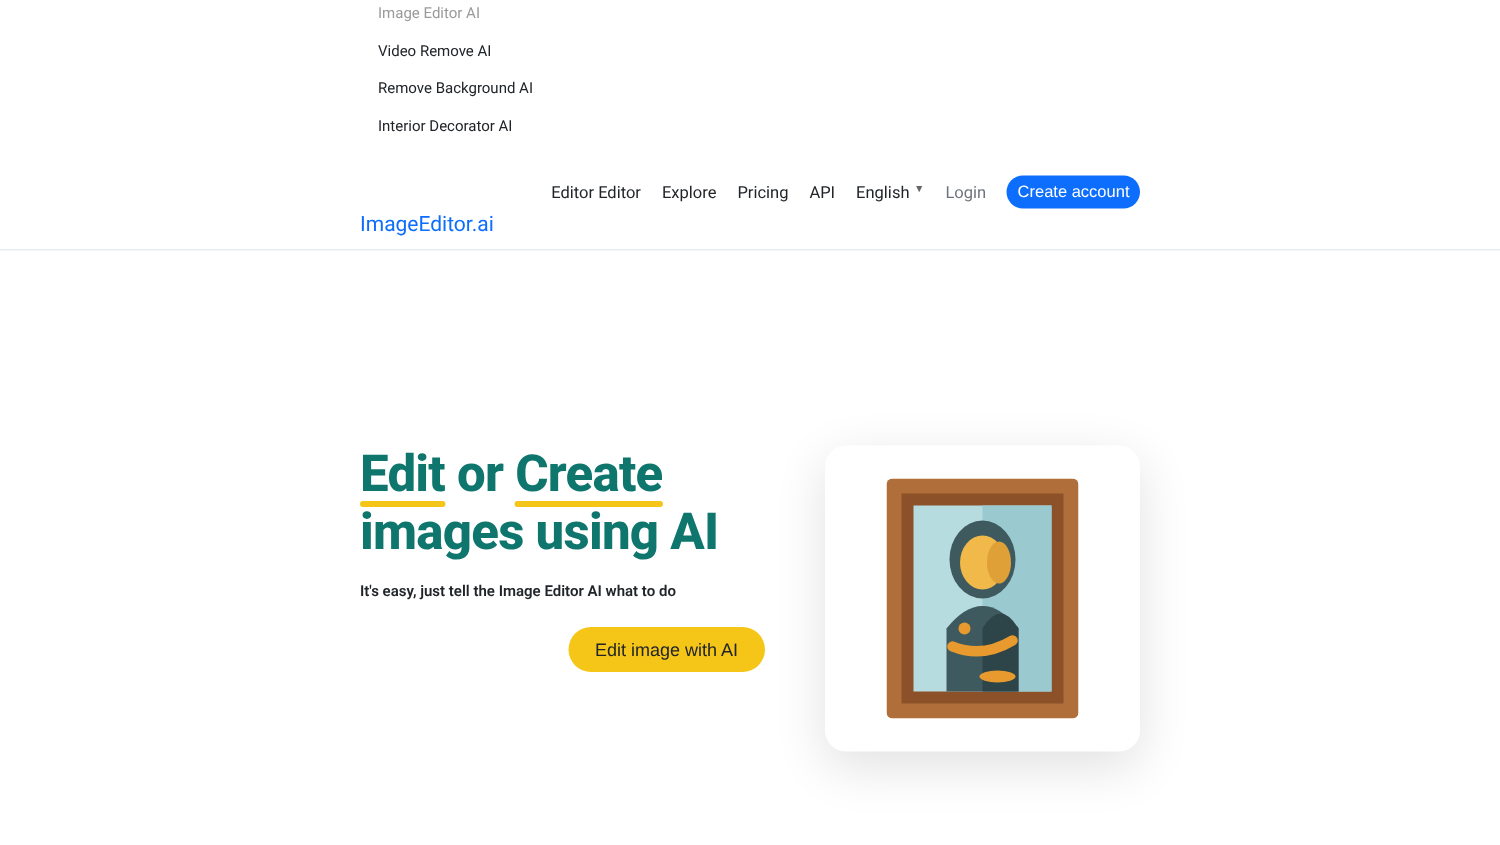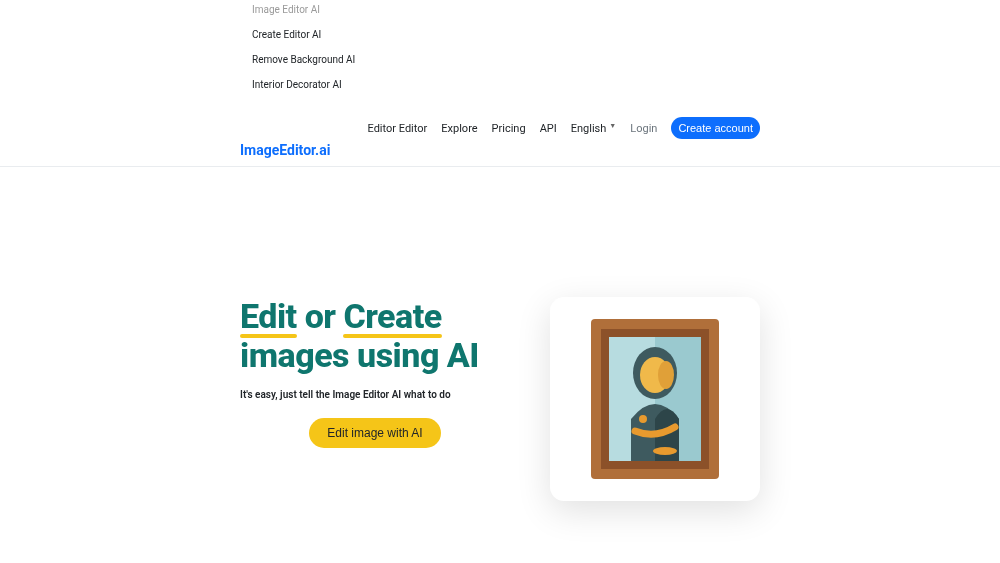--- a/index.html
+++ b/index.html
@@ -3,51 +3,51 @@
 <meta charset="utf-8">
 <style>
 * { margin: 0; padding: 0; box-sizing: border-box; }
 body { font-family: -apple-system, BlinkMacSystemFont, "Segoe UI", Roboto, Helvetica, Arial, sans-serif; background: #fff; color: #212529; width: 1000px; }
 
 .top-links { display: flex; gap: 14px; padding: 4px 0 4px 252px; font-size: 10px; flex-direction: column; }
 .top-links a { text-decoration: none; color: #212529; cursor: pointer; }
 .top-links a.active { color: #9a9a9a; }
 
 .navbar { display: flex; align-items: center; padding: 4px 240px 8px 240px; border-bottom: 1px solid #e9ecef; }
-.brand { font-size: 14px; font-weight: 700; color: #0d6efd; cursor: pointer; margin-top: 44px; }
+.brand { font-size: 14px; font-weight: 400; color: #0d6efd; cursor: pointer; margin-top: 44px; }
 .nav-right { margin-left: auto; display: flex; align-items: center; gap: 14px; font-size: 11px; }
 .nav-link { color: #212529; text-decoration: none; cursor: pointer; }
 .lang { display: flex; gap: 3px; cursor: pointer; }
 .caret { font-size: 7px; color: #666; }
 .login { color: #6c757d; cursor: pointer; }
 .create-account { background: #0d6efd; color: #fff; border: none; border-radius: 14px; padding: 5px 7px; font-size: 11px; cursor: pointer; }
 
 .hero { display: flex; padding: 130px 240px 0 240px; gap: 40px; }
 .hero-left { flex: 1; }
 .hero h1 { font-size: 34px; font-weight: 800; line-height: 1.15; color: #0f766e; letter-spacing: -0.5px; }
 .hero h1 .underline { display: inline-block; position: relative; }
 .hero h1 .underline::after { content: ""; position: absolute; left: 0; right: 0; bottom: -2px; height: 4px; background: #f5c518; border-radius: 2px; }
 .subtitle { margin-top: 14px; font-size: 10px; font-weight: 600; color: #212529; }
-.cta-group { margin-top: 18px; display: flex; flex-direction: column; gap: 10px; align-items: center; }
+.cta-group { margin-top: 18px; display: flex; flex-direction: column; gap: 10px; align-items: flex-end; }
 .cta { background: #f5c518; color: #212529; border: none; border-radius: 20px; padding: 8px 18px; font-size: 12px; font-weight: 500; cursor: pointer; }
 
 .hero-right { width: 210px; }
 .card { background: #fff; border-radius: 14px; box-shadow: 0 10px 35px rgba(0,0,0,0.12); padding: 22px; display: flex; align-items: center; justify-content: center; }
 .frame-icon { width: 128px; height: 160px; }
 
 .section2 { text-align: center; padding: 140px 0 0 0; }
 .section2-title { font-size: 17px; font-weight: 700; }
 .section2-quote { font-size: 14px; font-weight: 700; margin-top: 4px; }
 </style>
 </head>
 <body>
 
 <div class="top-links">
   <a class="active">Image Editor AI</a>
-  <a>Create Editor AI</a>
+  <a>Video Remove AI</a>
   <a>Remove Background AI</a>
   <a>Interior Decorator AI</a>
 </div>
 
 <div class="navbar">
   <div class="brand">ImageEditor.ai</div>
   <div class="nav-right">
     <a class="nav-link">Editor Editor</a>
     <a class="nav-link">Explore</a>
     <a class="nav-link">Pricing</a>

